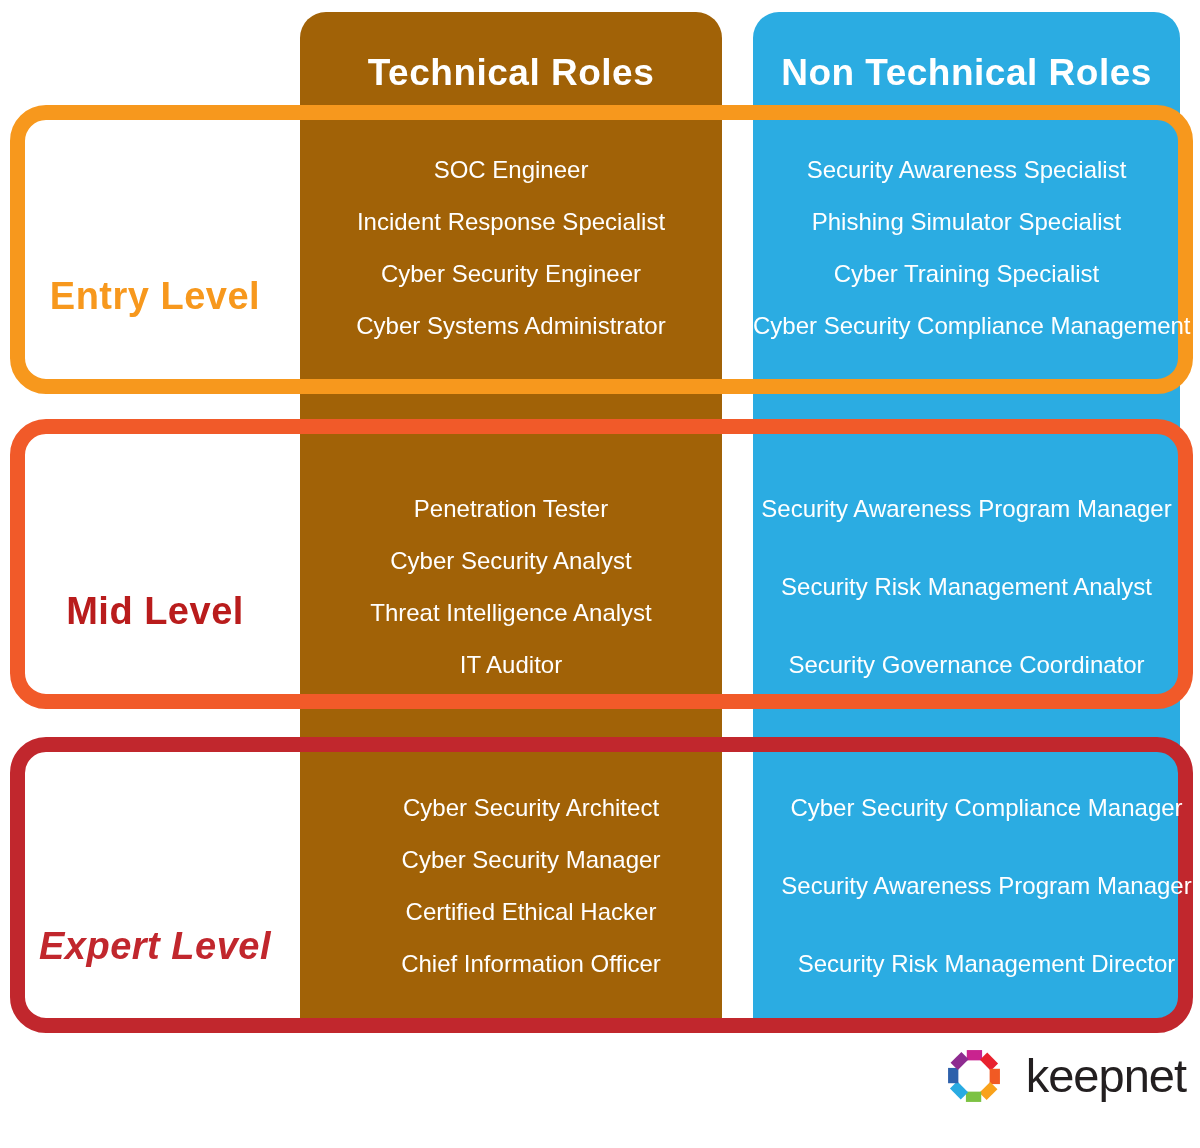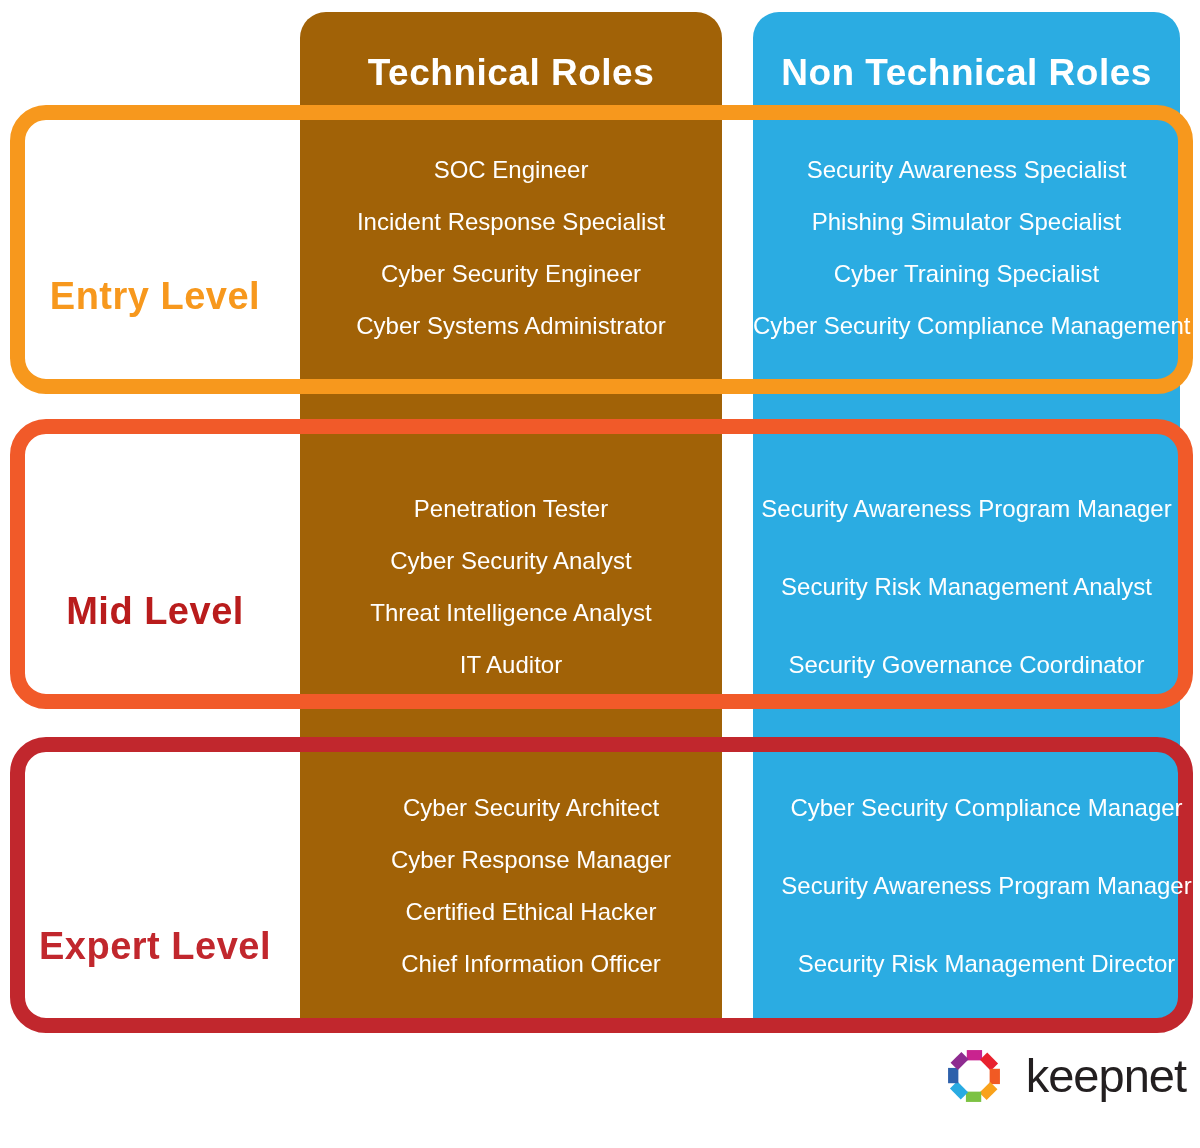--- a/index.html
+++ b/index.html
@@ -24,21 +24,21 @@
   .band.entry{top:105px;height:289px;border-color:#F7981D;}
   .band.mid{top:419px;height:290px;border-color:#F15A29;}
   .band.expert{top:737px;height:296px;border-color:#C1272D;}
   
   .level-label{
     position:absolute;left:15px;width:280px;text-align:center;
     font-weight:bold;font-size:38px;line-height:44px;letter-spacing:0.5px;margin-top:46px;
   }
   .level-label.entry{top:228px;color:#F7981D;}
   .level-label.mid{top:543px;color:#b91c1c;}
-  .level-label.expert{top:878px;color:#C1272D;}
+  .level-label.expert{top:878px;color:#C1272D;font-style:italic;}
   
   .roles{
     position:absolute;height:184px;
     display:flex;flex-direction:column;justify-content:space-between;
     z-index:3;
   }
   .roles.tech{left:300px;width:422px;}
   .roles.nontech{left:753px;width:427px;}
   .roles.entry{top:156px;gap:16px;}
   .roles.mid{top:468px;margin-top:27px;}
@@ -98,21 +98,21 @@
     <div class="role">IT Auditor</div>
   </div>
   <div class="roles nontech mid">
     <div class="role">Security Awareness Program Manager</div>
     <div class="role">Security Risk Management Analyst</div>
     <div class="role">Security Governance Coordinator</div>
   </div>
 
   <div class="roles tech expert">
     <div class="role">Cyber Security Architect</div>
-    <div class="role">Cyber Response Manager</div>
+    <div class="role">Cyber Security Manager</div>
     <div class="role">Certified Ethical Hacker</div>
     <div class="role">Chief Information Officer</div>
   </div>
   <div class="roles nontech expert">
     <div class="role">Cyber Security Compliance Manager</div>
     <div class="role">Security Awareness Program Manager</div>
     <div class="role">Security Risk Management Director</div>
   </div>
 
   <div class="logo">

